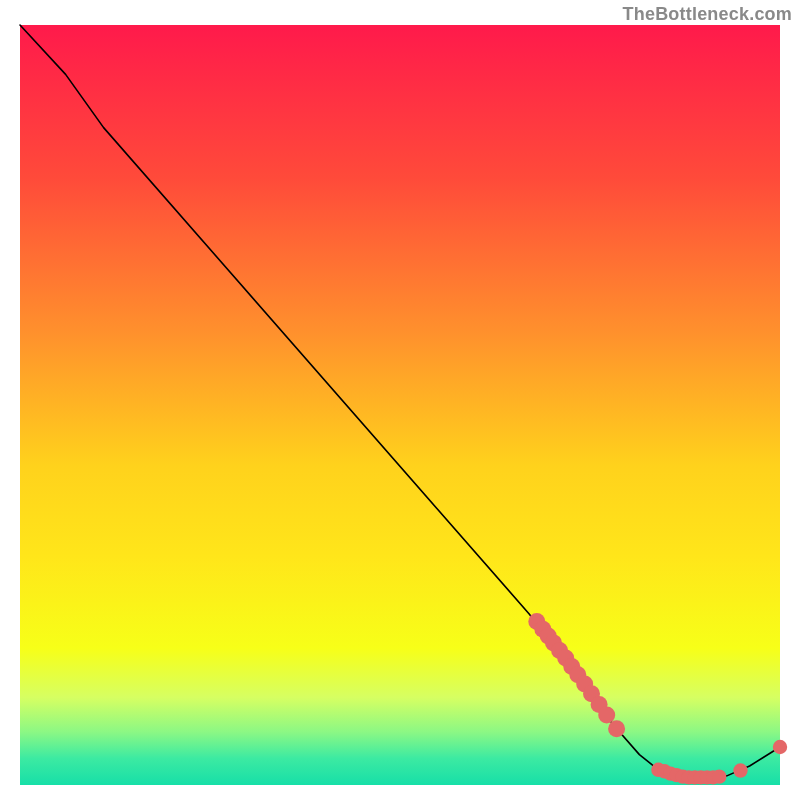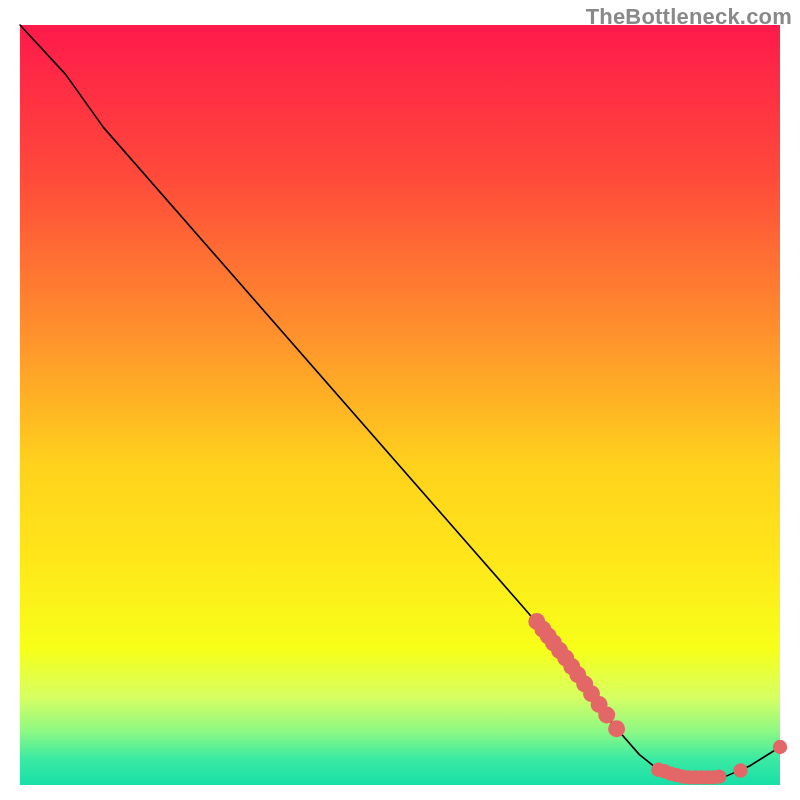--- a/index.html
+++ b/index.html
@@ -3,21 +3,21 @@
 <meta charset="utf-8">
 <style>
   * { margin: 0; padding: 0; box-sizing: border-box; }
   html, body { width: 800px; height: 800px; overflow: hidden; background: #fff; }
   .wrap { position: relative; width: 800px; height: 800px; }
   .watermark {
     position: absolute;
     top: 4px; right: 8px;
     color: #898989;
     font-family: Arial, Helvetica, sans-serif;
-    font-size: 22px;
+    font-size: 18px;
     font-weight: bold;
     letter-spacing: 0.2px;
     user-select: none;
   }
   svg { display: block; }
 </style>
 </head>
 <body>
 <div class="wrap">
   <div class="watermark">TheBottleneck.com</div>

